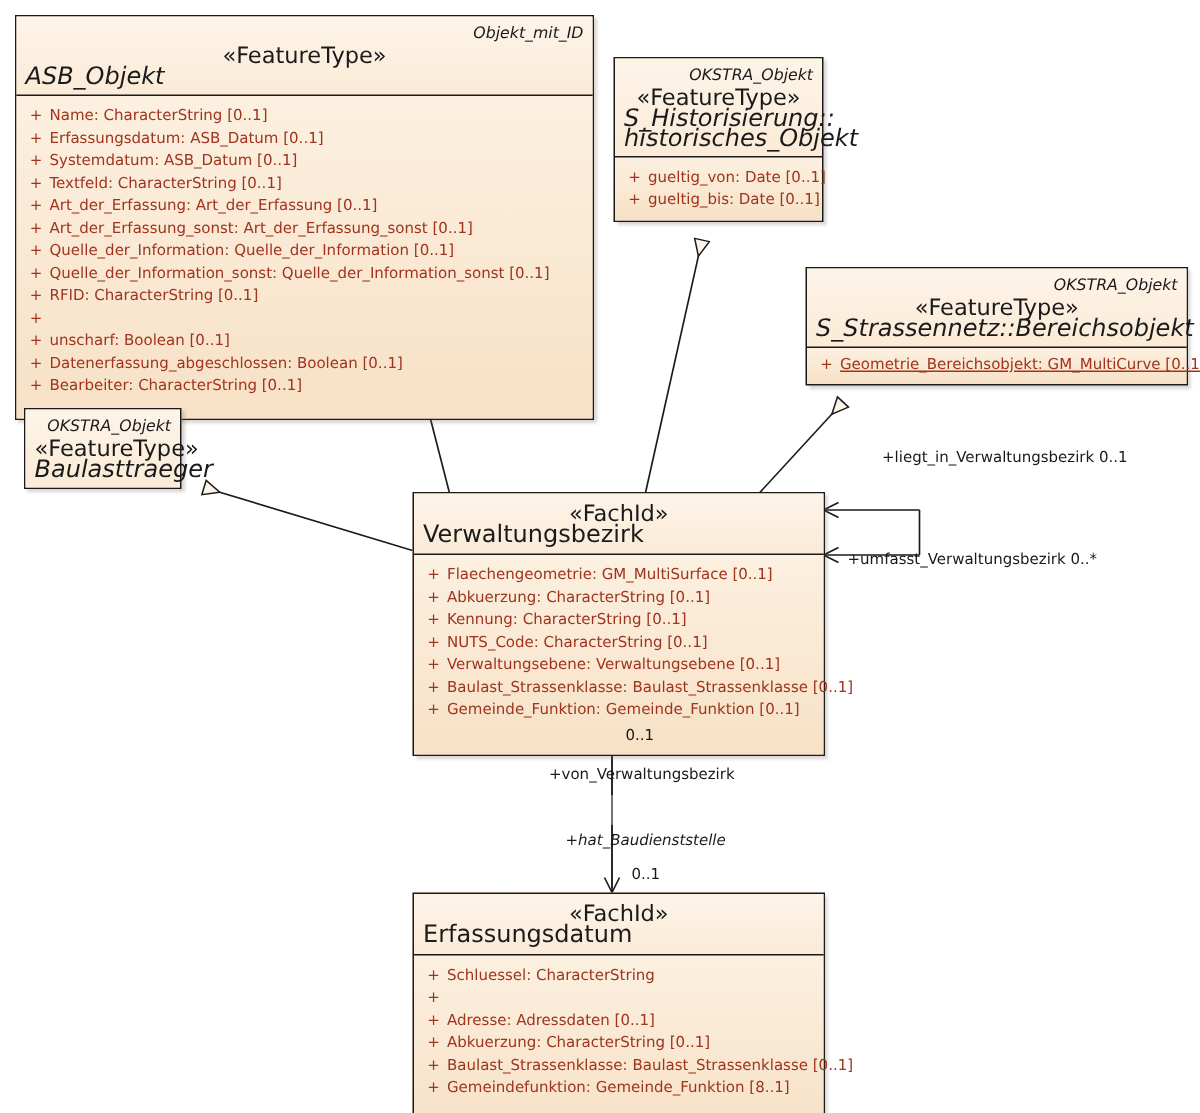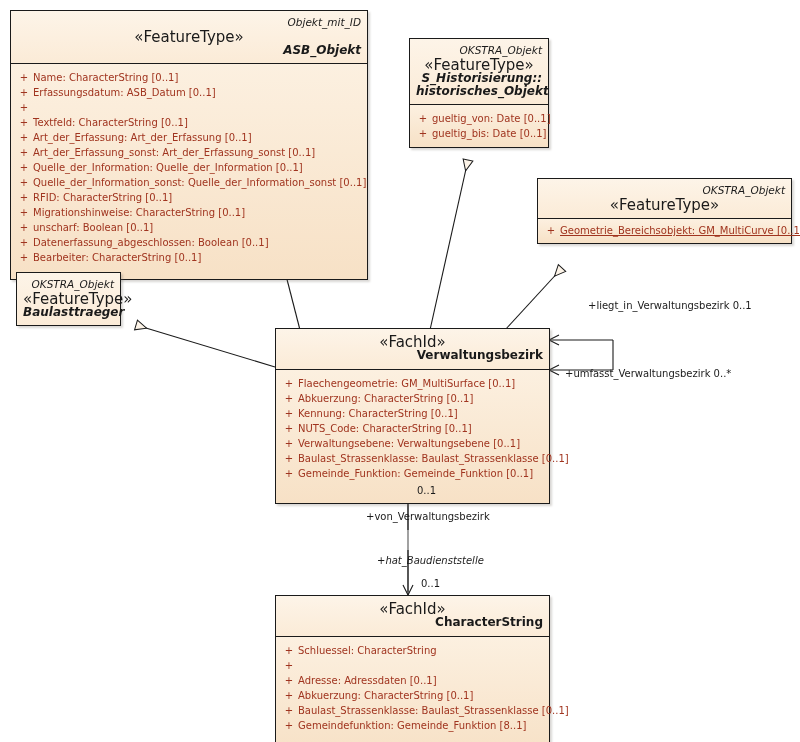--- a/index.html
+++ b/index.html
@@ -52,23 +52,23 @@
     margin-bottom: 2px;
     white-space: nowrap;
   }
   .uml-stereo {
     text-align: center;
     font-size: 15px;
     color: #1a1a1a;
     line-height: 13px;
   }
   .uml-name {
-    text-align: right;
-    font-size: 12px;
-    font-weight: bold;
+    text-align: left;
+    font-size: 16px;
+    font-weight: normal;
     color: #1a1a1a;
     line-height: 13px;
   }
   .uml-name.italic { font-style: italic; }
 
   .uml-attrs {
     box-sizing: border-box;
     background: linear-gradient(to bottom, #fcf0e0 0%, #f7e1c6 100%);
     padding: 6px 4px 10px 4px;
   }
@@ -138,37 +138,38 @@
       <line x1="613" y1="370" x2="549" y2="370" stroke="#1a1a1a" stroke-width="1.1" marker-end="url(#openArrow)"></line>
     </g>
 
     <g>
       <line x1="408" y1="486" x2="408" y2="592" stroke="#555555" stroke-width="1.1"></line>
       <line x1="408" y1="530" x2="408" y2="483" stroke="#1a1a1a" stroke-width="1.1" marker-end="url(#openArrow)"></line>
       <line x1="408" y1="550" x2="408" y2="595" stroke="#1a1a1a" stroke-width="1.1" marker-end="url(#openArrow)"></line>
     </g>
   </svg>
 
-  <div class="uml-class has-attrs" style="left:10px; top:10px; width:358px;">
+  <div class="uml-class has-attrs" style="left:10px; top:10px; width:386px;">
     <div class="uml-head">
       <div class="uml-ns">Objekt_mit_ID</div>
       <div class="uml-stereo">«FeatureType»</div>
       <div class="uml-name italic">ASB_Objekt</div>
     </div>
     <div class="uml-attrs" style="padding-bottom:14px;">
       <div class="attr-row">
           <span class="attr-vis">+</span>
           <span class="attr-txt">Name: CharacterString [0..1]</span>
         </div>
       <div class="attr-row">
           <span class="attr-vis">+</span>
           <span class="attr-txt">Erfassungsdatum: ASB_Datum [0..1]</span>
         </div>
       <div class="attr-row">
           <span class="attr-vis">+</span>
+          <span class="attr-txt">Systemdatum: ASB_Datum [0..1]</span>
         </div>
       <div class="attr-row">
           <span class="attr-vis">+</span>
           <span class="attr-txt">Textfeld: CharacterString [0..1]</span>
         </div>
       <div class="attr-row">
           <span class="attr-vis">+</span>
           <span class="attr-txt">Art_der_Erfassung: Art_der_Erfassung [0..1]</span>
         </div>
       <div class="attr-row">
@@ -182,21 +183,20 @@
       <div class="attr-row">
           <span class="attr-vis">+</span>
           <span class="attr-txt">Quelle_der_Information_sonst: Quelle_der_Information_sonst [0..1]</span>
         </div>
       <div class="attr-row">
           <span class="attr-vis">+</span>
           <span class="attr-txt">RFID: CharacterString [0..1]</span>
         </div>
       <div class="attr-row">
           <span class="attr-vis">+</span>
-          <span class="attr-txt">Migrationshinweise: CharacterString [0..1]</span>
         </div>
       <div class="attr-row">
           <span class="attr-vis">+</span>
           <span class="attr-txt">unscharf: Boolean [0..1]</span>
         </div>
       <div class="attr-row">
           <span class="attr-vis">+</span>
           <span class="attr-txt">Datenerfassung_abgeschlossen: Boolean [0..1]</span>
         </div>
       <div class="attr-row">
@@ -222,20 +222,21 @@
           <span class="attr-vis">+</span>
           <span class="attr-txt">gueltig_bis: Date [0..1]</span>
         </div>
     </div>
   </div>
 
   <div class="uml-class has-attrs" style="left:537px; top:178px; width:255px;">
     <div class="uml-head">
       <div class="uml-ns">OKSTRA_Objekt</div>
       <div class="uml-stereo">«FeatureType»</div>
+      <div class="uml-name italic">S_Strassennetz::Bereichsobjekt</div>
     </div>
     <div class="uml-attrs" style="padding:4px 4px 5px 4px;">
       <div class="attr-row">
           <span class="attr-vis">+</span>
           <span class="attr-txt underline">Geometrie_Bereichsobjekt: GM_MultiCurve [0..1]</span>
         </div>
     </div>
   </div>
 
   <div class="uml-class" style="left:16px; top:272px; width:105px; height:54px;">
@@ -279,21 +280,21 @@
       <div class="attr-row">
           <span class="attr-vis">+</span>
           <span class="attr-txt">Gemeinde_Funktion: Gemeinde_Funktion [0..1]</span>
         </div>
     </div>
   </div>
 
   <div class="uml-class has-attrs" style="left:275px; top:595px; width:275px;">
     <div class="uml-head" style="padding-top:7px; padding-bottom:7px;">
       <div class="uml-stereo">«FachId»</div>
-      <div class="uml-name">CharacterString</div>
+      <div class="uml-name">Erfassungsdatum</div>
     </div>
     <div class="uml-attrs" style="padding-bottom:22px;">
       <div class="attr-row">
           <span class="attr-vis">+</span>
           <span class="attr-txt">Schluessel: CharacterString</span>
         </div>
       <div class="attr-row">
           <span class="attr-vis">+</span>
         </div>
       <div class="attr-row">

